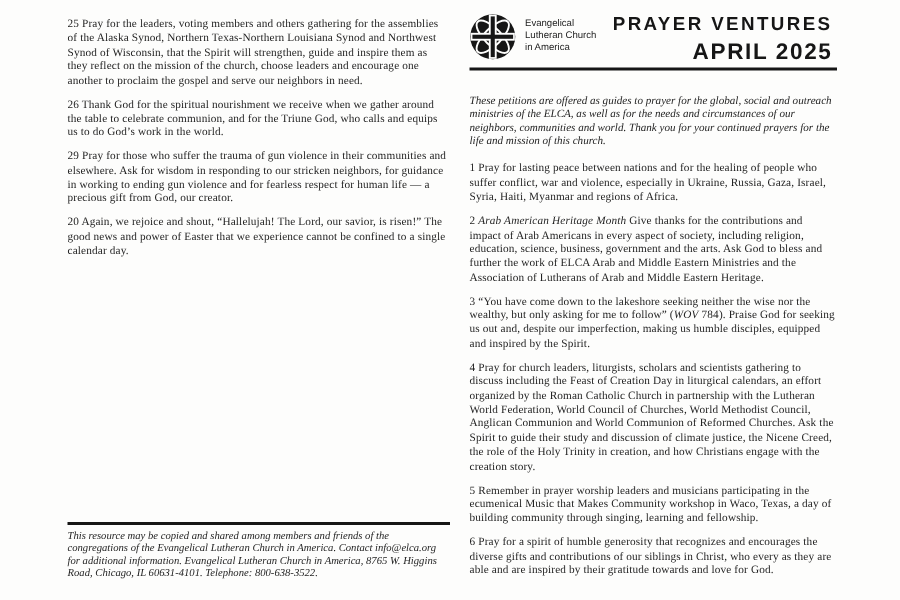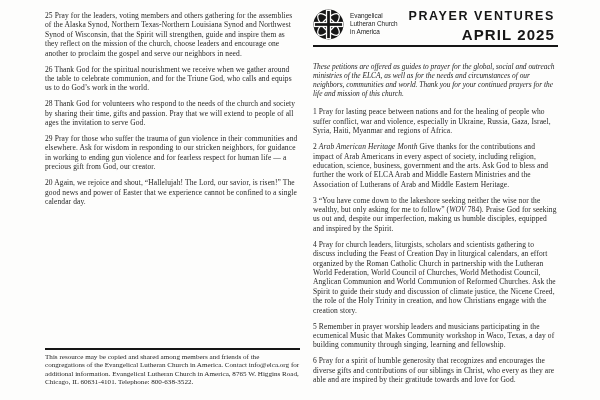--- a/index.html
+++ b/index.html
@@ -22,32 +22,31 @@
        font-size:6.4px;line-height:7.9px;color:#222;margin-top:4px;}
   .mast-spacer{flex:1 1 auto;}
   .mast-right{text-align:right;font-family:"Liberation Sans","DejaVu Sans",sans-serif;padding-right:3px;}
   .pub-title{font-size:12.5px;font-weight:700;letter-spacing:1.6px;color:#161616;margin-top:1px;white-space:nowrap;}
   .pub-issue{font-size:15px;font-weight:600;letter-spacing:1.1px;color:#161616;margin-top:3px;}
   .rule{height:2px;background:#161616;border:none;}
   .head-rule{margin-top:1px;margin-bottom:0;}
   .intro{font-style:italic;font-size:7.4px;line-height:9.1px;margin:15px 0 9px 0;}
   
   .foot{position:absolute;left:45px;top:348px;width:255px;}
-  .footnote{font-size:7.1px;line-height:8.3px;margin:3px 0 0 0;}
+  .footnote{font-style:italic;font-size:7.1px;line-height:8.3px;margin:3px 0 0 0;}
 </style>
 </head>
 <body>
 
 <div class="sheet">
 
   <div class="col left">
     <div>
         <p class="entry"><b class="num">25</b> <span>Pray for the leaders, voting members and others gathering for the assemblies of the Alaska Synod, Northern Texas-Northern Louisiana Synod and Northwest Synod of Wisconsin, that the Spirit will strengthen, guide and inspire them as they reflect on the mission of the church, choose leaders and encourage one another to proclaim the gospel and serve our neighbors in need.</span></p>
         <p class="entry"><b class="num">26</b> <span>Thank God for the spiritual nourishment we receive when we gather around the table to celebrate communion, and for the Triune God, who calls and equips us to do God’s work in the world.</span></p>
-        <p class="entry"><b class="num">28</b> <span>Thank God for volunteers who respond to the needs of the church and society by sharing their time, gifts and passion. Pray that we will extend to people of all ages the invitation to serve God.</span></p>
         <p class="entry"><b class="num">29</b> <span>Pray for those who suffer the trauma of gun violence in their communities and elsewhere. Ask for wisdom in responding to our stricken neighbors, for guidance in working to ending gun violence and for fearless respect for human life — a precious gift from God, our creator.</span></p>
         <p class="entry"><b class="num">20</b> <span>Again, we rejoice and shout, “Hallelujah! The Lord, our savior, is risen!” The good news and power of Easter that we experience cannot be confined to a single calendar day.</span></p>
       </div>
   </div>
 
   <div class="foot">
     <div class="rule"></div>
     <p class="footnote">This resource may be copied and shared among members and friends of the congregations of the Evangelical Lutheran Church in America. Contact info@elca.org for additional information. Evangelical Lutheran Church in America, 8765 W. Higgins Road, Chicago, IL 60631-4101. Telephone: 800-638-3522.</p>
   </div>
 

